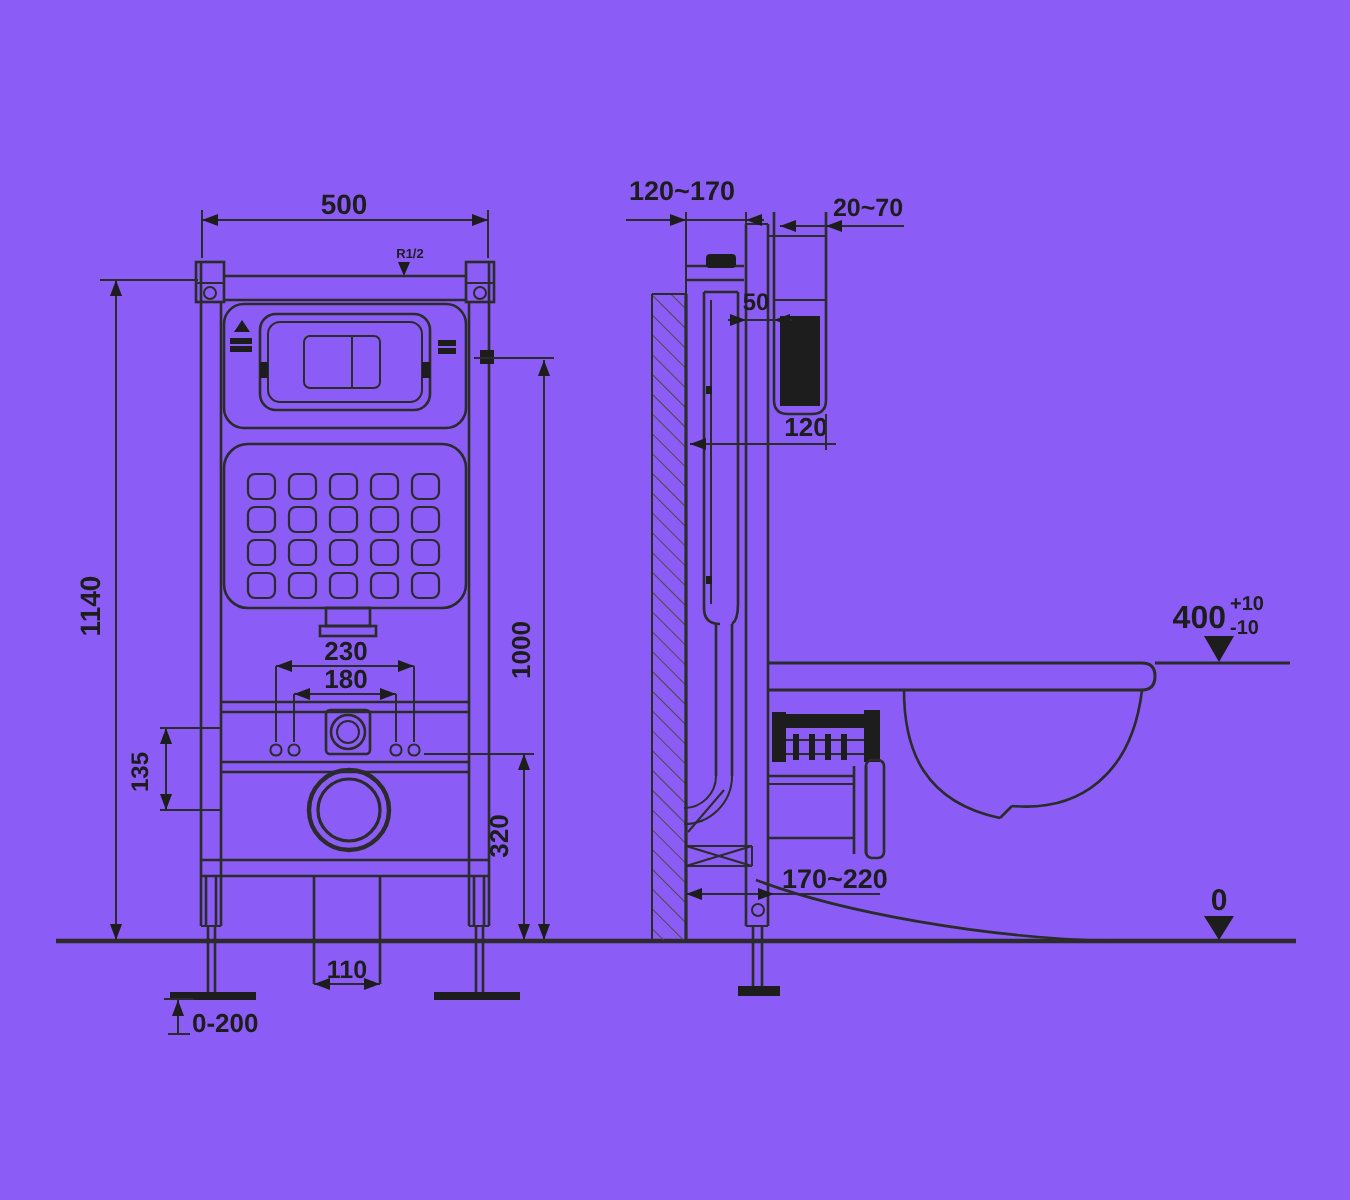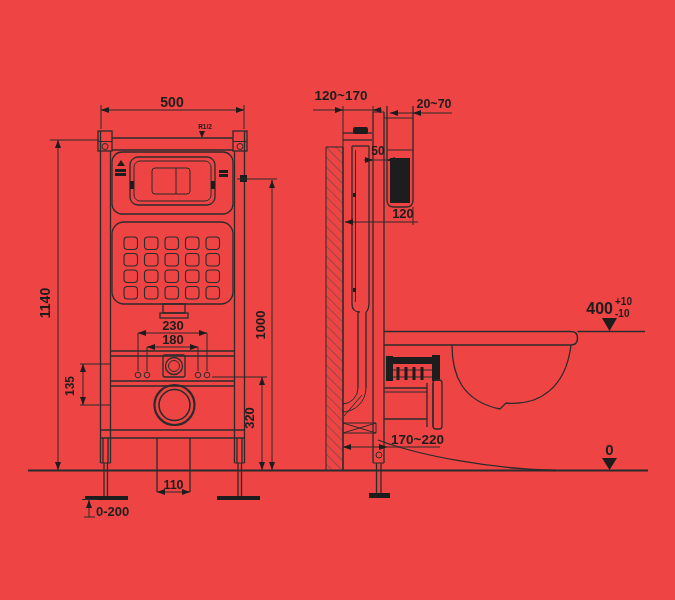--- a/index.html
+++ b/index.html
@@ -1,16 +1,16 @@
 <!DOCTYPE html>
 <html><head>
 <meta charset="utf-8">
 <style>
   html,body{margin:0;padding:0;background:#ffffff;}
-  .stage{position:relative;width:675px;height:600px;background:#ef4444;overflow:hidden;}
+  .stage{position:relative;width:675px;height:600px;background:#8b5cf6;overflow:hidden;}
   svg{display:block;}
   svg text{font-family:"Liberation Sans","DejaVu Sans",sans-serif;font-weight:bold;fill:#1d1d1d;}
   .ln{stroke:#2b2b2b;stroke-width:1.3;fill:none;}
   .thin{stroke:#2b2b2b;stroke-width:1;fill:none;}
   .dim{stroke:#2b2b2b;stroke-width:1;fill:none;}
   .blk{fill:#1d1d1d;stroke:none;}
   .seat{stroke:#2b2b2b;stroke-width:1.5;fill:none;}
 </style>
 </head>
 <body>

